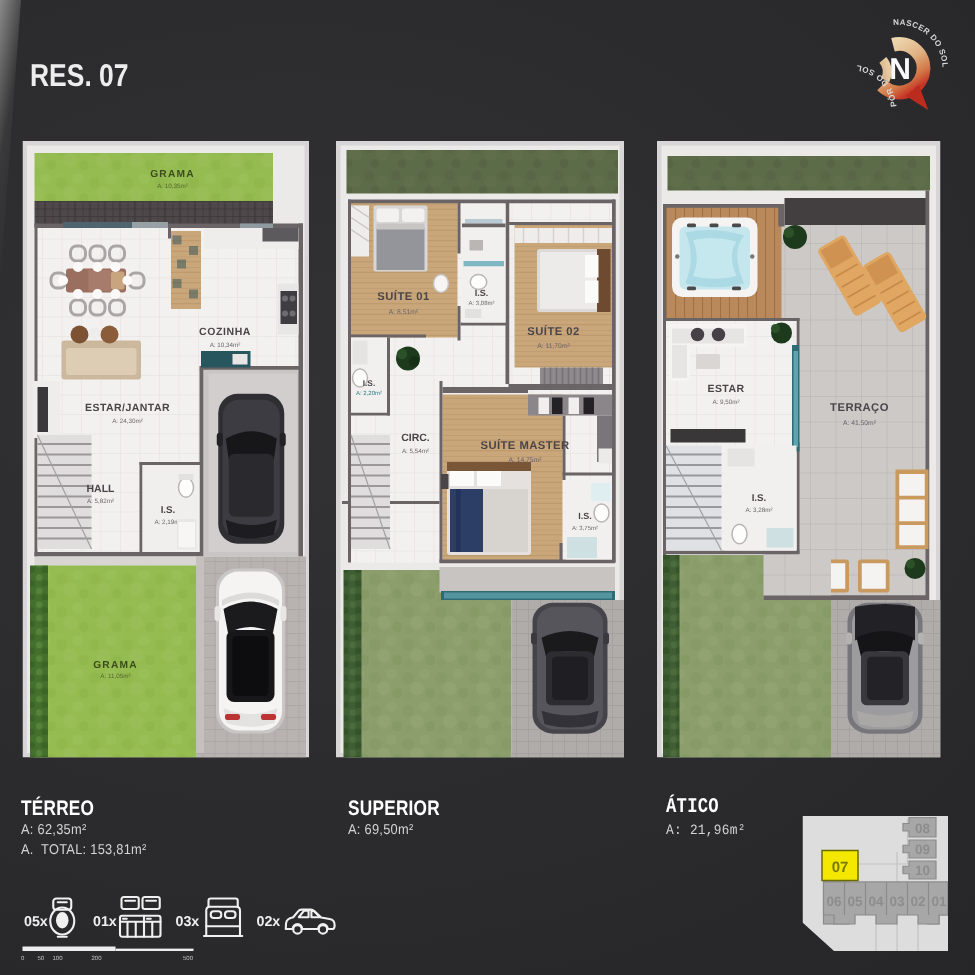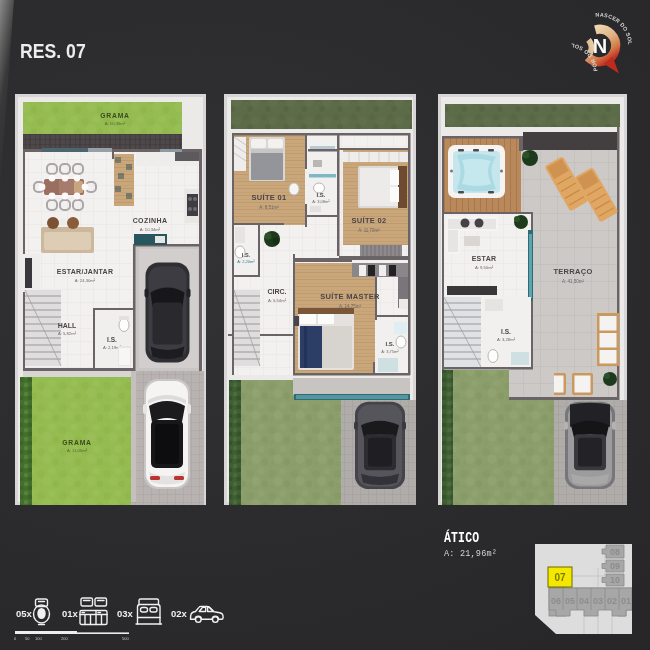--- a/index.html
+++ b/index.html
@@ -506,20 +506,29 @@
       <path d="M-20,-45 Q0,-49 20,-45 L20,-20 Q0,-30 -20,-20 Z" fill="#222226"></path>
       <path d="M-19,-22 Q0,-32 19,-22 L16,-8 Q0,-16 -16,-8 Z" fill="#151518"></path>
       <rect x="-16" y="-12" width="32" height="40" rx="4" fill="#39383d"></rect>
       <rect x="-12" y="-8" width="24" height="32" rx="3" fill="#232227"></rect>
       <path d="M-19,32 Q0,39 19,32 L17,42 Q0,47 -17,42 Z" fill="#aaa8a7"></path>
       <rect x="-26" y="-26" width="4" height="9" rx="2" fill="#b5b3b2"></rect>
       <rect x="22" y="-26" width="4" height="9" rx="2" fill="#b5b3b2"></rect>
     </g>
   </svg>
 
+  <div class="cap" style="left:14px;top:530px;">
+    <h3>TÉRREO</h3>
+    <div>A: 62,35m²</div>
+    <div>A.&nbsp; TOTAL: 153,81m²</div>
+  </div>
+  <div class="cap" style="left:232px;top:530px;">
+    <h3>SUPERIOR</h3>
+    <div>A: 69,50m²</div>
+  </div>
   <div class="cap" style="left:444px;top:530px;font-family:Liberation Mono, monospace;">
     <h3>ÁTICO</h3>
     <div>A: 21,96m²</div>
   </div>
 
   <svg id="icons" style="position:absolute;left:0px;top:592px" width="330" height="58" viewBox="0 0 330 58">
     <g fill="none" stroke="#f0f0f0" stroke-width="1.4" stroke-linecap="round" stroke-linejoin="round">
 
       <g transform="translate(33,7)">
         <rect x="2.5" y="0" width="12" height="7.5" rx="2"></rect>

